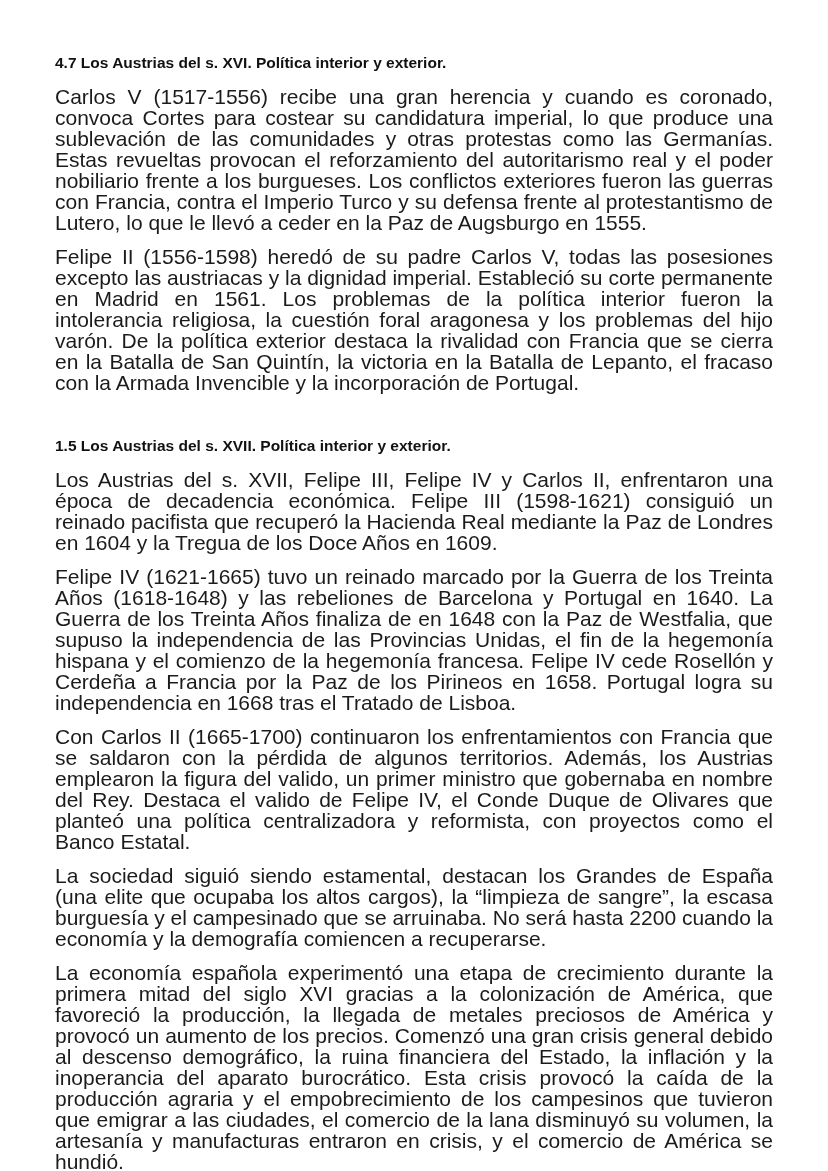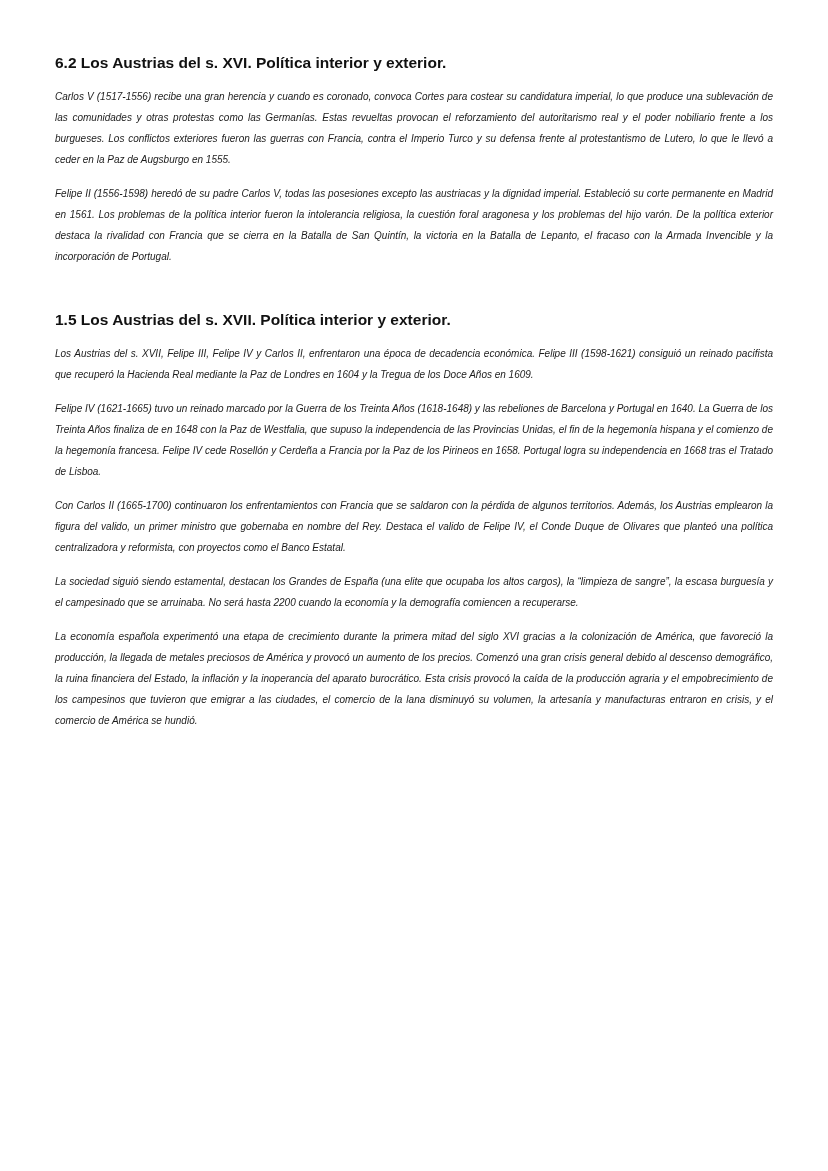--- a/index.html
+++ b/index.html
@@ -26,35 +26,34 @@
     font-size: 15.5px;
     line-height: 21px;
     font-weight: bold;
     margin: 42px 0 13px 0;
     color: #111111;
   }
   .doc-section:first-child h2.doc-heading {
     margin-top: 6px;
   }
   p.doc-paragraph {
-    font-size: 10px;
+    font-size: 21px;
     line-height: 21px;
     margin: 0 0 13px 0;
     text-align: justify;
     color: #1b1b1b;
-    font-style: italic;
   }
 </style>
 </head>
 <body>
 
 <div class="page">
 
   <section class="doc-section">
-    <h2 class="doc-heading">6.2 Los Austrias del s. XVI. Política interior y exterior.</h2>
+    <h2 class="doc-heading">4.7 Los Austrias del s. XVI. Política interior y exterior.</h2>
     <p class="doc-paragraph">Carlos V (1517-1556) recibe una gran herencia y cuando es coronado, convoca Cortes para costear su candidatura imperial, lo que produce una sublevación de las comunidades y otras protestas como las Germanías. Estas revueltas provocan el reforzamiento del autoritarismo real y el poder nobiliario frente a los burgueses. Los conflictos exteriores fueron las guerras con Francia, contra el Imperio Turco y su defensa frente al protestantismo de Lutero, lo que le llevó a ceder en la Paz de Augsburgo en 1555.</p>
     <p class="doc-paragraph">Felipe II (1556-1598) heredó de su padre Carlos V, todas las posesiones excepto las austriacas y la dignidad imperial. Estableció su corte permanente en Madrid en 1561. Los problemas de la política interior fueron la intolerancia religiosa, la cuestión foral aragonesa y los problemas del hijo varón. De la política exterior destaca la rivalidad con Francia que se cierra en la Batalla de San Quintín, la victoria en la Batalla de Lepanto, el fracaso con la Armada Invencible y la incorporación de Portugal.</p>
   </section>
 
   <section class="doc-section">
     <h2 class="doc-heading">1.5 Los Austrias del s. XVII. Política interior y exterior.</h2>
     <p class="doc-paragraph">Los Austrias del s. XVII, Felipe III, Felipe IV y Carlos II, enfrentaron una época de decadencia económica. Felipe III (1598-1621) consiguió un reinado pacifista que recuperó la Hacienda Real mediante la Paz de Londres en 1604 y la Tregua de los Doce Años en 1609.</p>
     <p class="doc-paragraph">Felipe IV (1621-1665) tuvo un reinado marcado por la Guerra de los Treinta Años (1618-1648) y las rebeliones de Barcelona y Portugal en 1640. La Guerra de los Treinta Años finaliza de en 1648 con la Paz de Westfalia, que supuso la independencia de las Provincias Unidas, el fin de la hegemonía hispana y el comienzo de la hegemonía francesa. Felipe IV cede Rosellón y Cerdeña a Francia por la Paz de los Pirineos en 1658. Portugal logra su independencia en 1668 tras el Tratado de Lisboa.</p>
     <p class="doc-paragraph">Con Carlos II (1665-1700) continuaron los enfrentamientos con Francia que se saldaron con la pérdida de algunos territorios. Además, los Austrias emplearon la figura del valido, un primer ministro que gobernaba en nombre del Rey. Destaca el valido de Felipe IV, el Conde Duque de Olivares que planteó una política centralizadora y reformista, con proyectos como el Banco Estatal.</p>
   </section>

